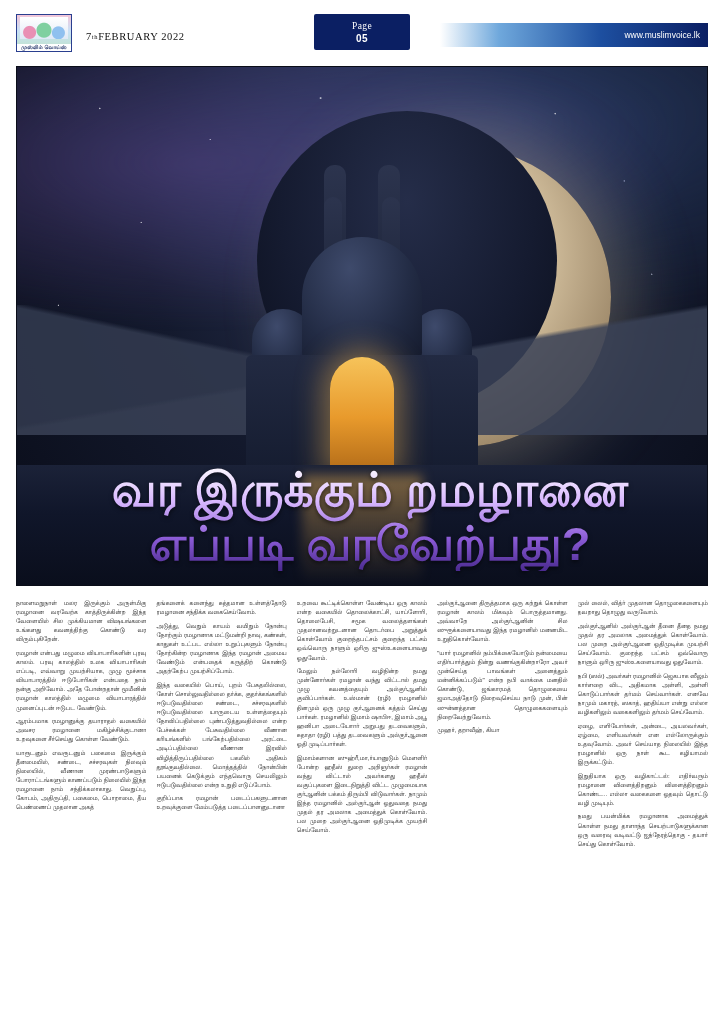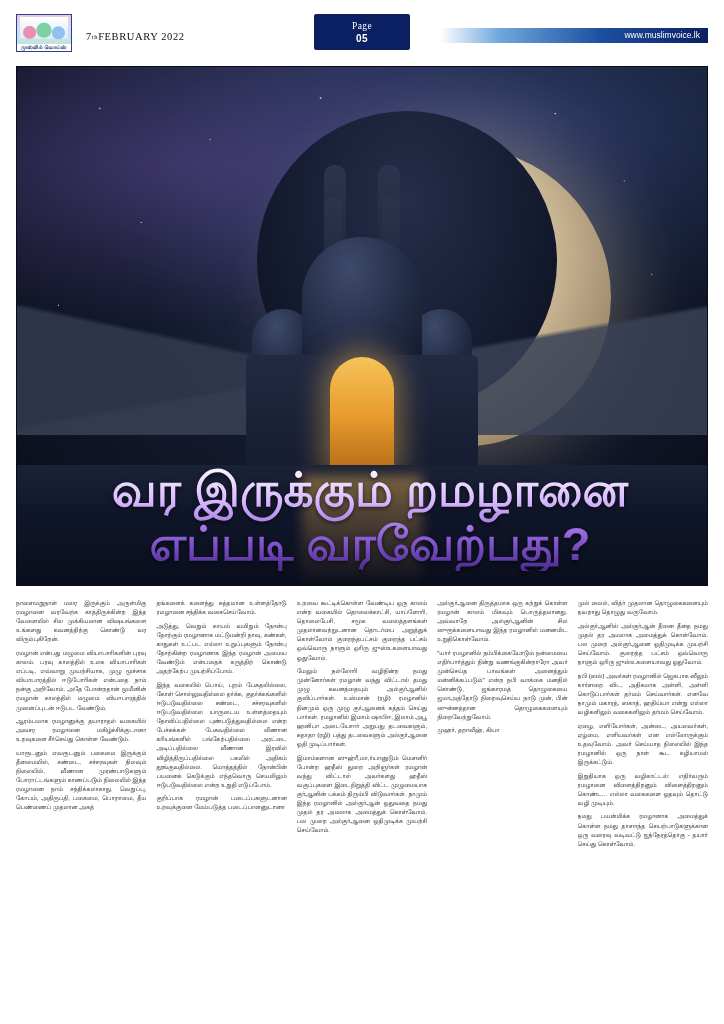--- a/index.html
+++ b/index.html
@@ -104,21 +104,21 @@
 
   .contact-block {
     margin-left: auto;
     width: 268px;
     display: flex;
     flex-direction: column;
     justify-content: center;
   }
   .contact-row {
     position: relative;
-    height: 15px;
+    height: 24px;
     display: flex;
     align-items: center;
     justify-content: flex-end;
     color: #ffffff;
     font-size: 8.5px;
     font-family: "Liberation Sans", sans-serif;
     padding-right: 8px;
     box-sizing: border-box;
     overflow: hidden;
   }

